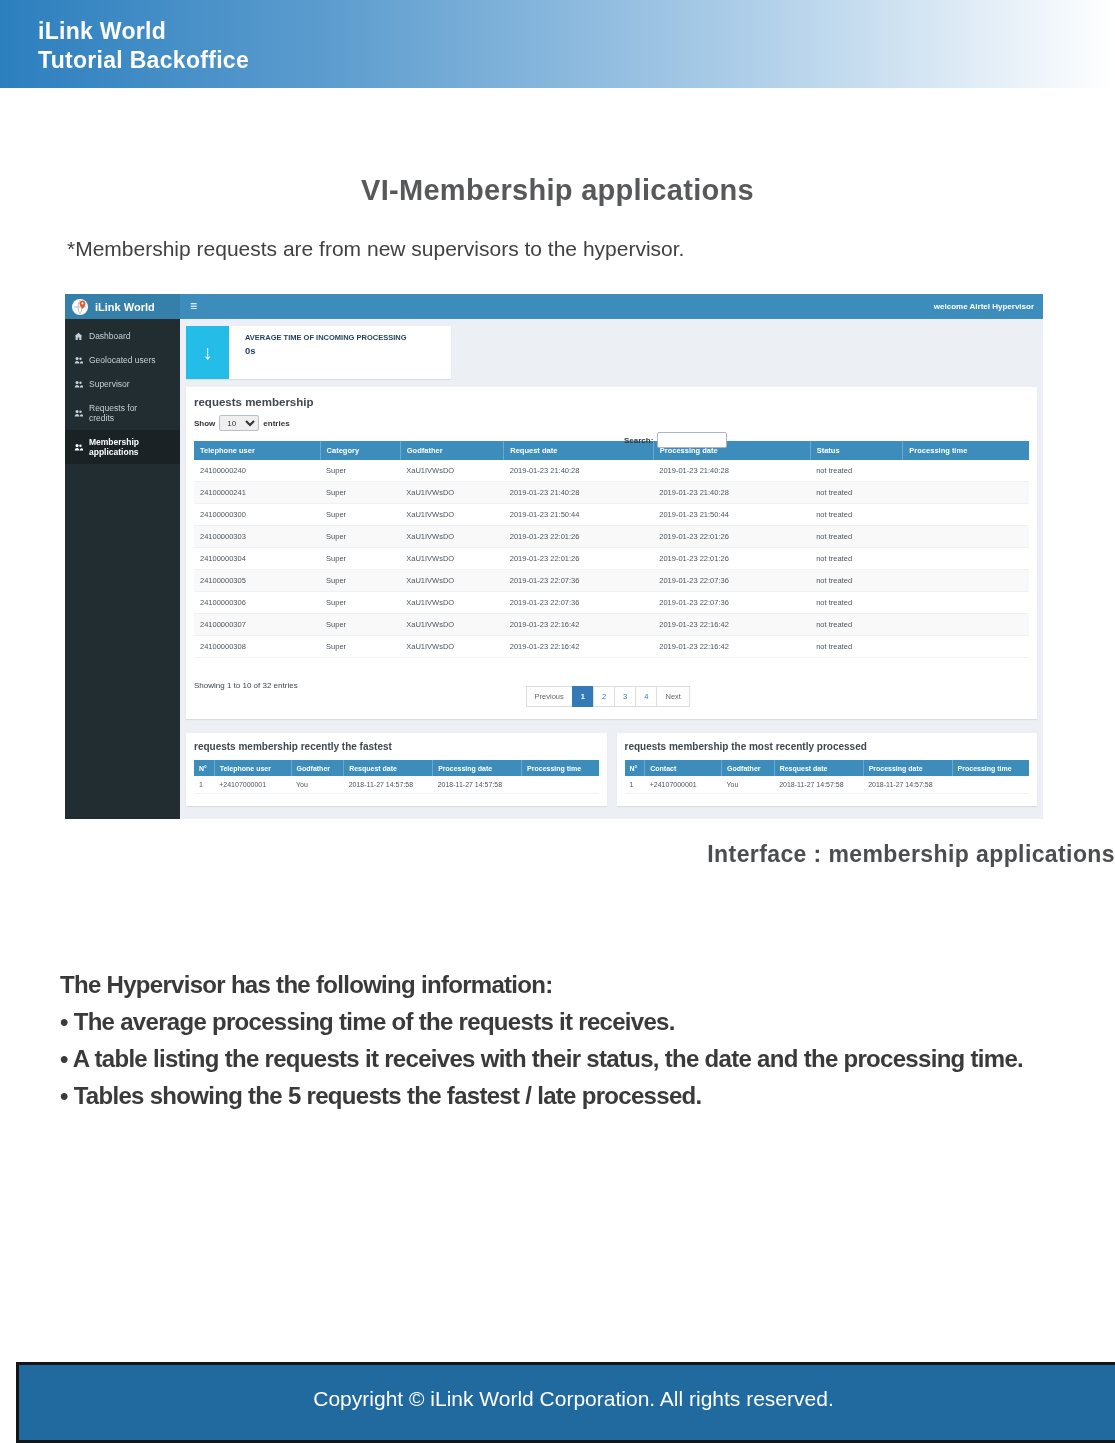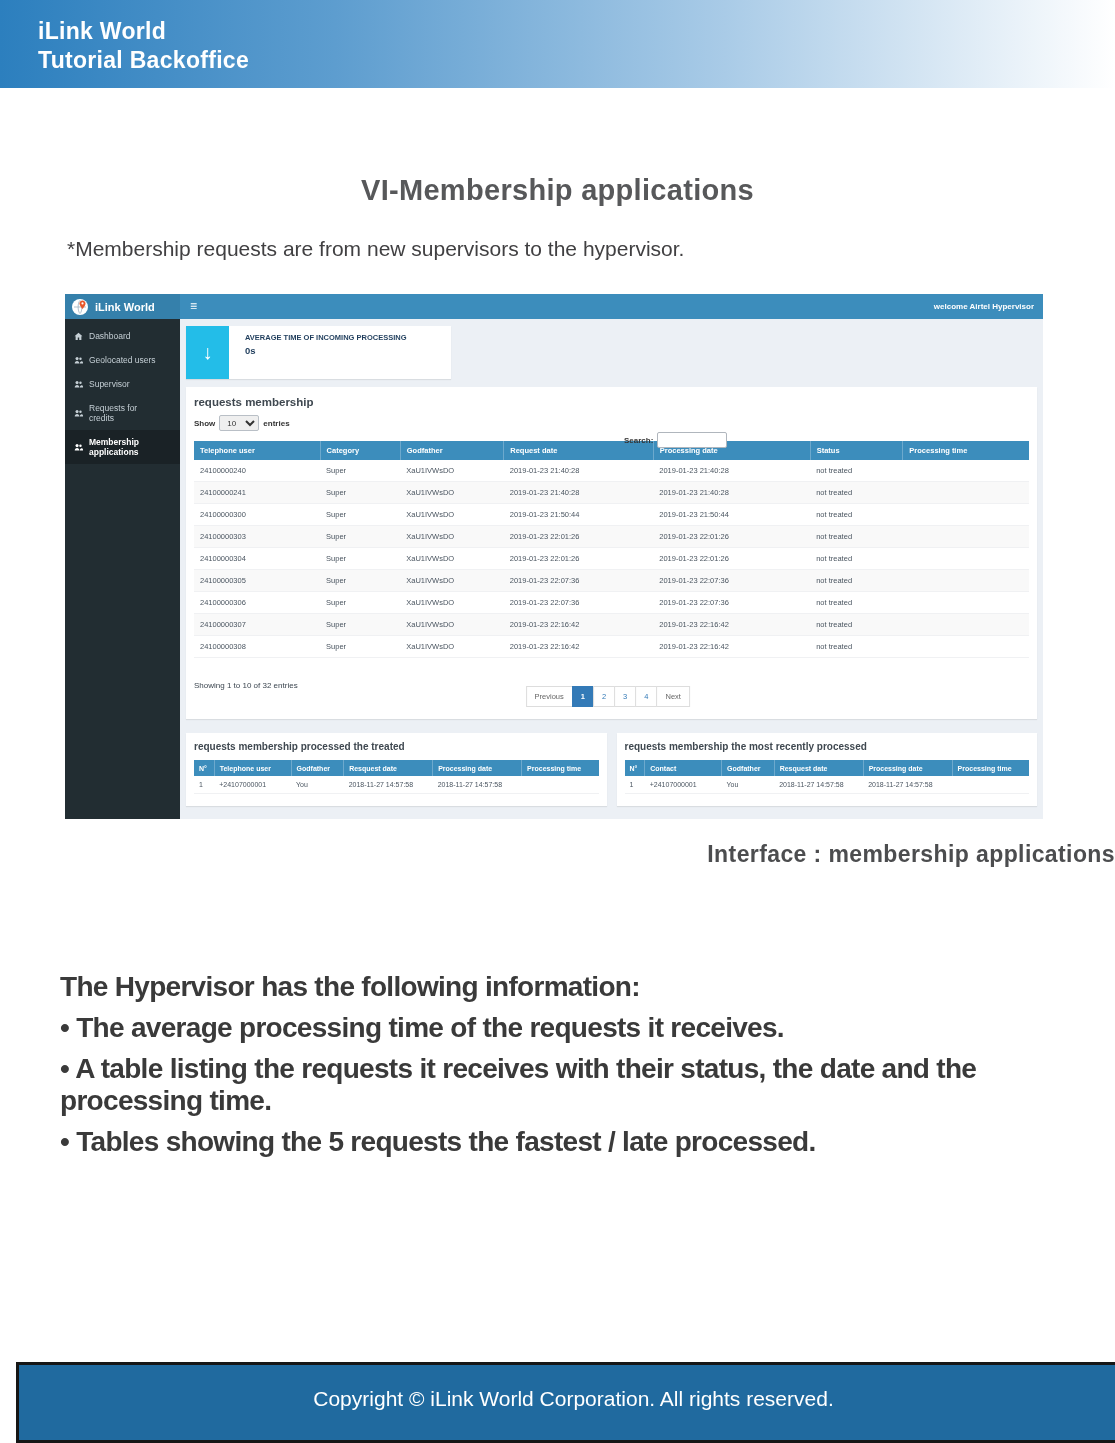--- a/index.html
+++ b/index.html
@@ -118,21 +118,21 @@
   .small-table th:nth-child(4),.small-table td:nth-child(4){width:22%;}
   .small-table th:nth-child(5),.small-table td:nth-child(5){width:22%;}
   .small-table th:nth-child(6),.small-table td:nth-child(6){width:19%;}
   
   .caption {
     margin-top:22px; text-align:right;
     font-size:23px; font-weight:bold; color:#4c4d4f; letter-spacing:.4px;
   }
   .body-text { margin:103px 0 0 60px; color:#3a3a3a; }
   .body-text p {
-    font-size:28px; font-weight:bold; letter-spacing:-0.7px; margin-bottom:9px;
+    font-size:24px; font-weight:bold; letter-spacing:-0.7px; margin-bottom:9px;
   }
   
   .doc-footer {
     position:absolute; left:16px; bottom:0; width:1115px; height:81px;
     background:var(--footer,#206a9f);
     border:3px solid #161616;
     color:#fff; text-align:center;
     font-size:21px; padding-top:22px;
   }
 </style>
@@ -338,21 +338,21 @@
             <div class="page-btn">2</div>
             <div class="page-btn">3</div>
             <div class="page-btn">4</div>
             <div class="page-btn nav">Next</div>
           </div>
         </div>
       </div>
 
       <div class="bottom-row">
         <div class="panel bottom-panel">
-          <div class="panel-title">requests membership processed the treated</div>
+          <div class="panel-title">requests membership recently the fastest</div>
           <table class="small-table">
             <thead>
               <tr>
                   <th>N°</th>
                   <th>Telephone user</th>
                   <th>Godfather</th>
                   <th>Resquest date</th>
                   <th>Processing date</th>
                   <th>Processing time</th>
                 </tr>

